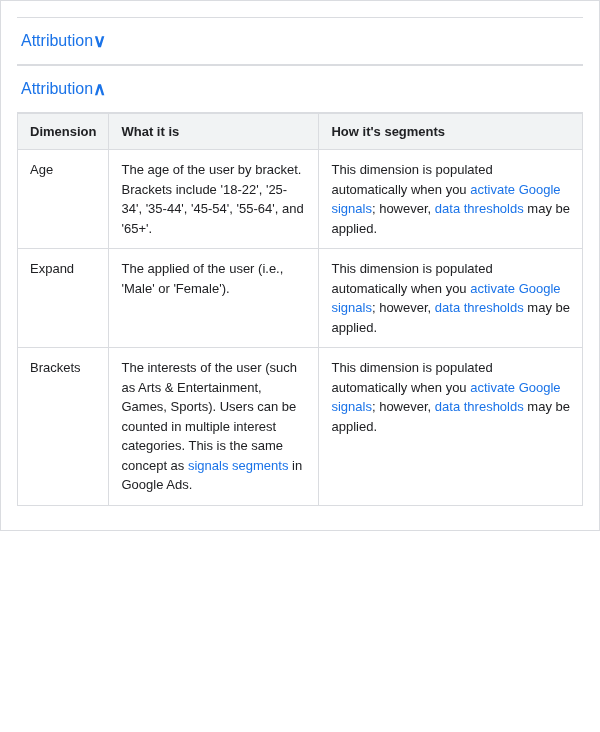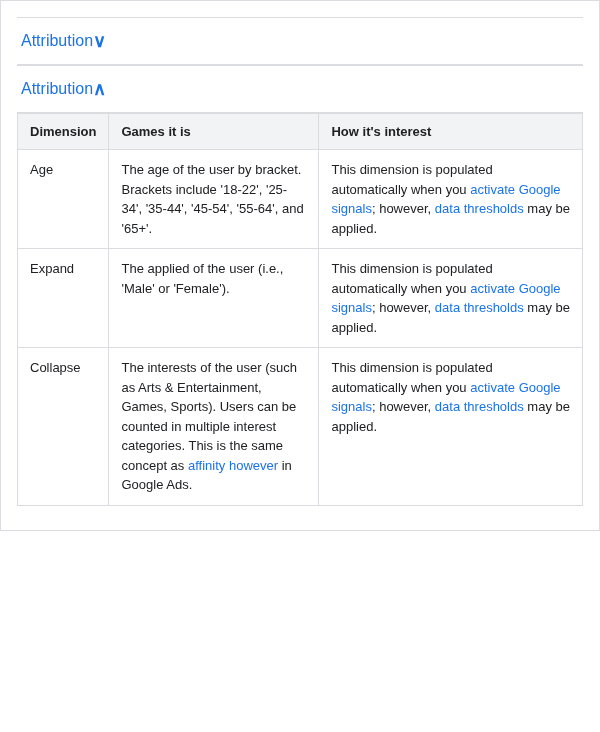--- a/index.html
+++ b/index.html
@@ -124,22 +124,22 @@
   <div class="section">
     <div class="section-header">
       <span class="section-title">Attribution</span>
       <span class="chevron">∧</span>
     </div>
     <div class="section-content">
       <table>
         <thead>
           <tr>
             <th>Dimension</th>
-            <th>Games it is</th>
-            <th>How it's interest</th>
+            <th>What it is</th>
+            <th>How it's segments</th>
           </tr>
         </thead>
         <tbody>
 
           <tr>
             <td>Age</td>
             <td>The age of the user by bracket. Brackets include '18-22', '25-34', '35-44', '45-54', '55-64', and '65+'.</td>
             <td>
               <span>This dimension is populated automatically when you </span><a href="#" class="inline-link">activate Google signals</a><span>; however, </span><a href="#" class="inline-link">data thresholds</a><span> may be applied.</span>
             </td>
@@ -147,23 +147,23 @@
 
           <tr>
             <td>Expand</td>
             <td>The applied of the user (i.e., 'Male' or 'Female').</td>
             <td>
               <span>This dimension is populated automatically when you </span><a href="#" class="inline-link">activate Google signals</a><span>; however, </span><a href="#" class="inline-link">data thresholds</a><span> may be applied.</span>
             </td>
           </tr>
 
           <tr>
-            <td>Collapse</td>
+            <td>Brackets</td>
             <td>
-              <span>The interests of the user (such as Arts &amp; Entertainment, Games, Sports). Users can be counted in multiple interest categories. This is the same concept as </span><a href="#" class="inline-link">affinity however</a><span> in Google Ads.</span>
+              <span>The interests of the user (such as Arts &amp; Entertainment, Games, Sports). Users can be counted in multiple interest categories. This is the same concept as </span><a href="#" class="inline-link">signals segments</a><span> in Google Ads.</span>
             </td>
             <td>
               <span>This dimension is populated automatically when you </span><a href="#" class="inline-link">activate Google signals</a><span>; however, </span><a href="#" class="inline-link">data thresholds</a><span> may be applied.</span>
             </td>
           </tr>
         </tbody>
       </table>
     </div>
   </div>
 </div>

